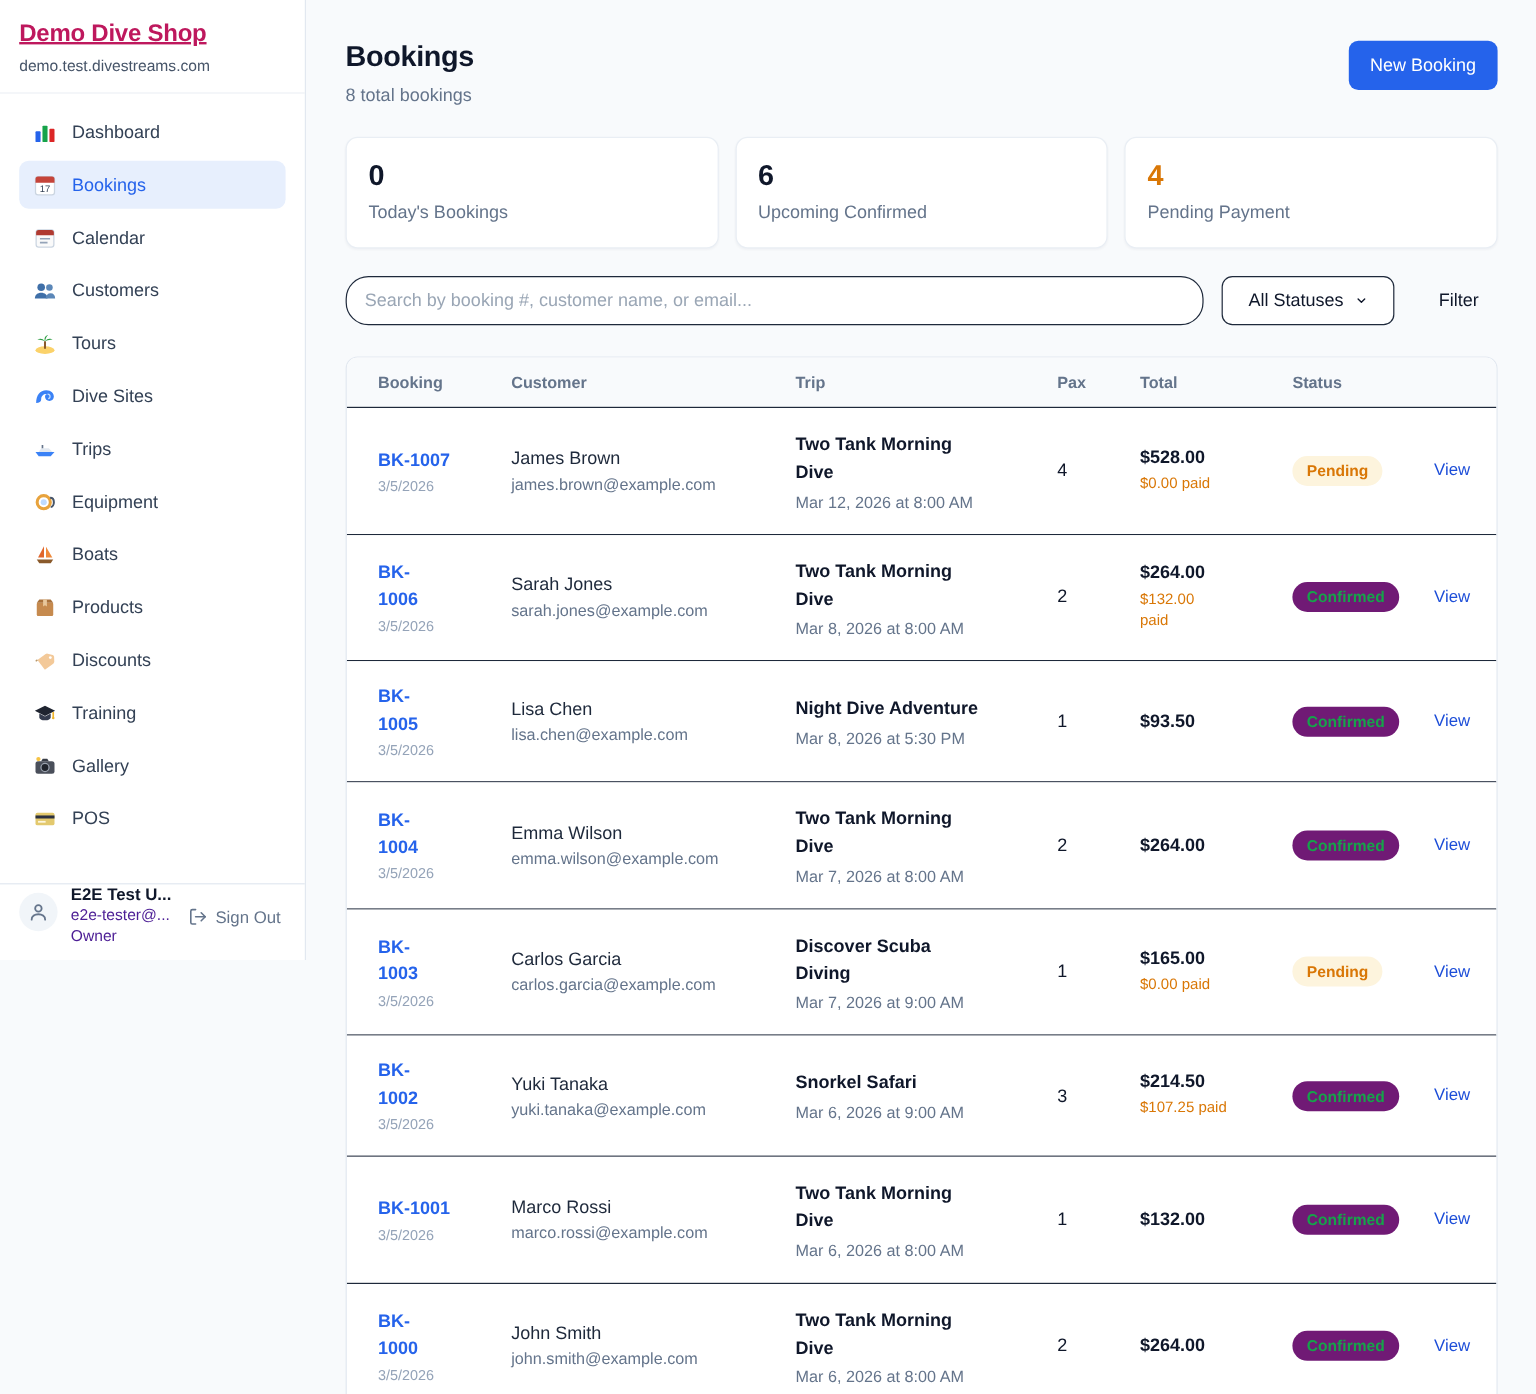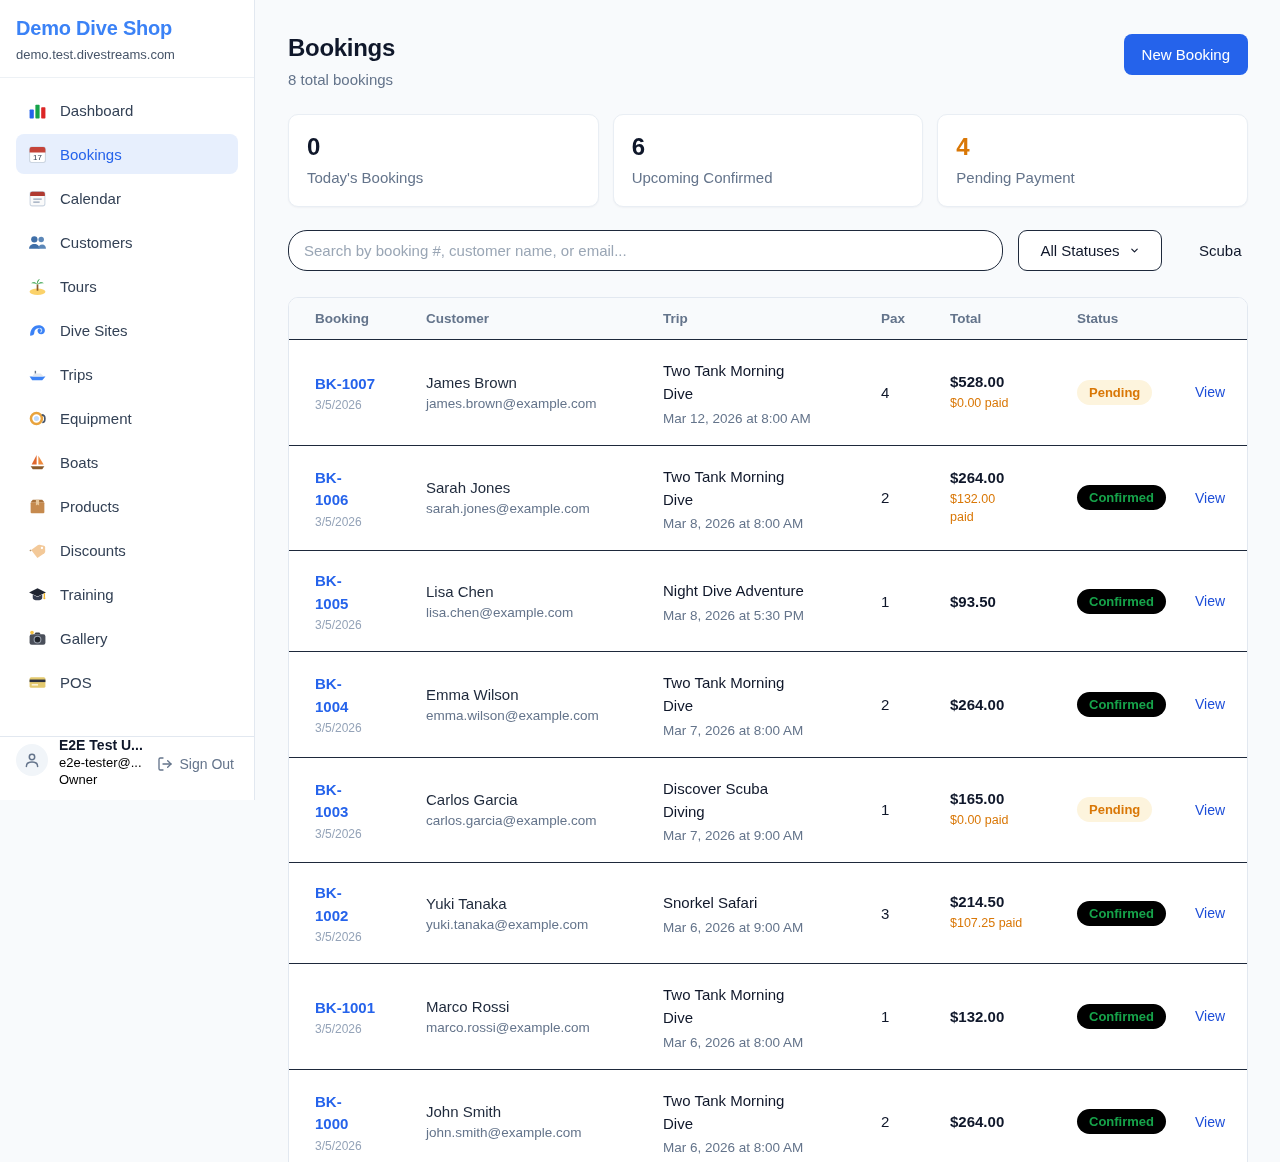--- a/index.html
+++ b/index.html
@@ -14,21 +14,21 @@
 
   
   .sidebar {
     position:absolute; top:0; left:0;
     width:255px; height:800px;
     background:#ffffff;
     border-right:1px solid #e2e8f0;
     display:flex; flex-direction:column;
   }
   .brand { padding:17px 16px 15px 16px; border-bottom:1px solid #edf1f5; }
-  .brand-name { color:#3b82f6; font-size:20px; font-weight:bold; letter-spacing:-0.2px; }
+  .brand-name { color:#be185d; font-size:20px; font-weight:bold; letter-spacing:-0.2px;text-decoration:underline; }
   .brand-domain { font-size:13px; color:#475569; margin-top:7px; }
   .nav { padding:12px 16px 0 16px; flex:1; overflow:hidden; }
   .nav-item {
     display:flex; align-items:center; gap:13px;
     height:40px; padding:0 12px; margin-bottom:4px;
     border-radius:8px; font-size:15px; color:#334155; cursor:pointer;
   }
   .nav-item.active { background:#e7effd; color:#2563eb; }
   .nav-icon { width:19px; height:19px; display:flex; align-items:center; justify-content:center; flex:0 0 19px; }
   .nav-icon svg { width:19px; height:19px; }
@@ -39,21 +39,21 @@
     display:flex; align-items:flex-start; gap:11px;
   }
   .avatar {
     width:32px; height:32px; border-radius:50%;
     background:#f1f5f9; flex:0 0 32px;
     display:flex; align-items:center; justify-content:center;
     margin-top:7px;
   }
   .user-block { min-width:0; }
   .user-name { font-weight:bold; font-size:14px; color:#0f172a; white-space:nowrap; }
-  .user-email, .user-role { font-size:13px; color:#000000; margin-top:2px; white-space:nowrap; }
+  .user-email, .user-role { font-size:13px; color:#4c1d95; margin-top:2px; white-space:nowrap; }
   .signout {
     margin-left:auto; margin-top:18px;
     display:flex; align-items:center; gap:7px;
     font-size:14px; color:#64748b;
     background:none; border:none; cursor:pointer; white-space:nowrap;
     font-family:inherit;
   }
 
   
   .main { margin-left:255px; padding:34px 32px 30px 33px; }
@@ -111,30 +111,30 @@
     padding:19px 26px; background:#ffffff;
     border-bottom:1px solid #1e293b;
     align-items:center;
   }
   .trow:last-child { border-bottom:none; }
 
   .bid { color:#2563eb; font-weight:bold; font-size:15px; line-height:1.5; white-space:pre-line; cursor:pointer; }
   .bdate { color:#94a3b8; font-size:12px; margin-top:3px; }
   .cname { font-size:15px; color:#1e293b; }
   .cemail { font-size:13.5px; color:#64748b; margin-top:5px; }
-  .tname { font-size:15px; font-weight:normal; color:#0f172a; line-height:1.55; white-space:pre-line; }
+  .tname { font-size:15px; font-weight:bold; color:#0f172a; line-height:1.55; white-space:pre-line; }
   .tdate { font-size:13.5px; color:#64748b; margin-top:5px; }
   .c-pax { font-size:15px; color:#0f172a; }
   .amt { font-size:15px; font-weight:bold; color:#0f172a; }
   .paid { font-size:12.5px; color:#d97706; margin-top:5px; white-space:pre-line; line-height:1.4; }
   .badge {
     display:inline-block; padding:5px 12px; border-radius:999px; font-size:13px;font-weight:bold;
   }
   .badge.pending { background:#fdf4dd; color:#d97706; }
-  .badge.confirmed { background:#000000; color:#16a34a; }
+  .badge.confirmed { background:#701a75; color:#16a34a; }
   .view-link { color:#1d4ed8; font-size:14px; font-weight:400; text-decoration:none; cursor:pointer; }
 </style>
 </head>
 <body>
 
 <aside class="sidebar">
   <div class="brand">
     <div class="brand-name">Demo Dive Shop</div>
     <div class="brand-domain">demo.test.divestreams.com</div>
   </div>
@@ -347,21 +347,21 @@
 </div>
 
   <div class="controls">
     <input class="search" type="text" placeholder="Search by booking #, customer name, or email..." style="">
     <div class="select">
       <span>All Statuses</span>
       <svg width="11" height="11" viewBox="0 0 24 24" fill="none" stroke="#0f172a" stroke-width="2.5" stroke-linecap="round" stroke-linejoin="round">
           <polyline points="6 9 12 15 18 9"></polyline>
         </svg>
     </div>
-    <button class="filter-btn">Scuba</button>
+    <button class="filter-btn">Filter</button>
   </div>
 
   <div class="table-card">
     <div class="tgrid thead" id="thead">
         <div>Booking</div>
         <div>Customer</div>
         <div>Trip</div>
         <div>Pax</div>
         <div>Total</div>
         <div>Status</div>

